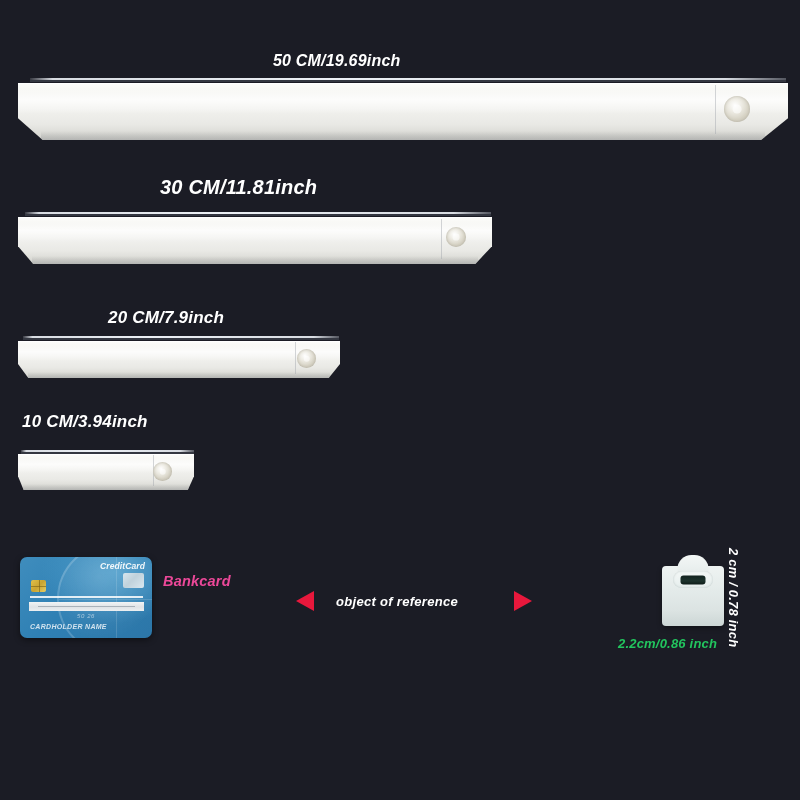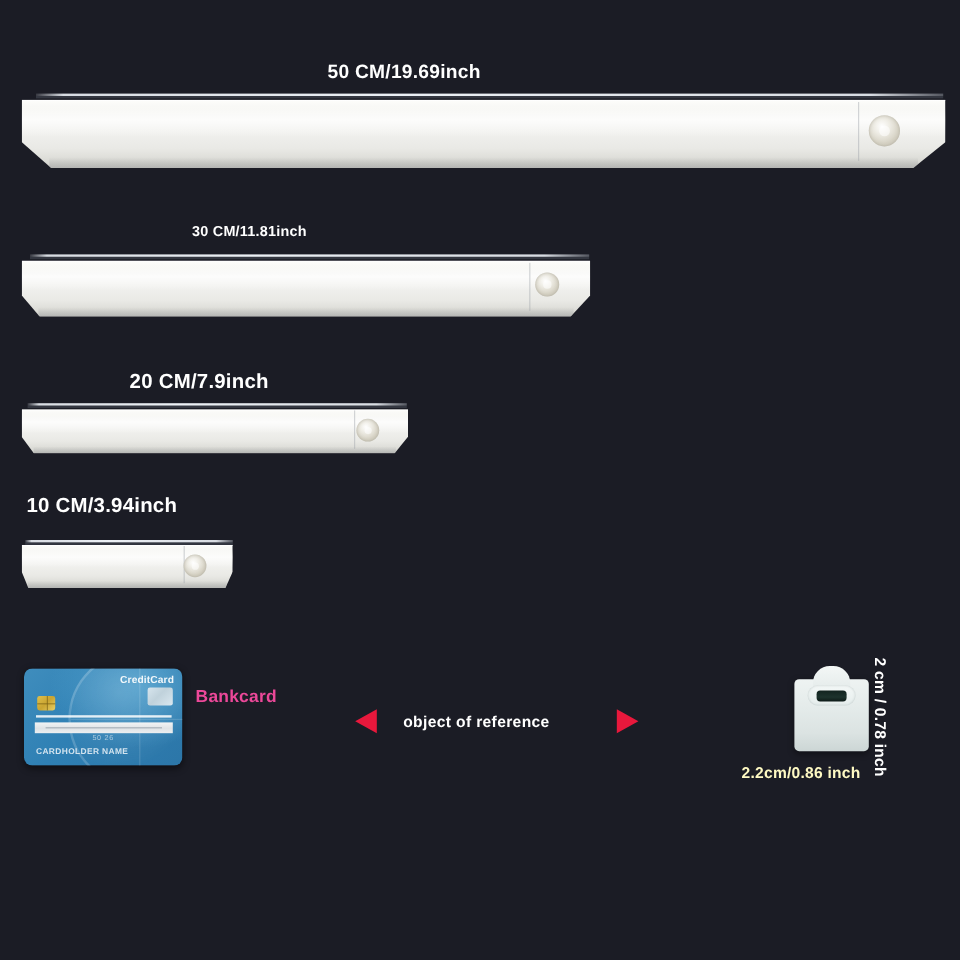--- a/index.html
+++ b/index.html
@@ -12,20 +12,21 @@
     height: 800px;
     background: #1b1c25;
     font-family: "Liberation Sans", sans-serif;
     overflow: hidden;
     position: relative;
   }
   .stage {
     position: relative;
     width: 668px;
     height: 800px;
+    font-style: italic;
   }
 
   
   .size-label {
     position: absolute;
     color: #ffffff;
     font-weight: bold;
     font-family: "Liberation Sans", sans-serif;
     letter-spacing: 0.2px;
     white-space: nowrap;
@@ -364,21 +365,21 @@
     width: 25px;
     height: 9px;
     border-radius: 3px;
     background: linear-gradient(to bottom, #132420 0%, #1d332d 60%, #0e1b18 100%);
   }
 
   .module-width-label {
     position: absolute;
     left: 618px;
     top: 636px;
-    color: #fef9c3;
+    color: #22c55e;
     font-size: 13px;
     font-weight: bold;
     letter-spacing: 0.2px;
     white-space: nowrap;
     font-family: "Liberation Sans", sans-serif;
   }
   .module-height-label {
     position: absolute;
     left: 741px;
     top: 548px;
@@ -403,21 +404,21 @@
     <div class="bar-backedge"></div>
     <div class="bar-backedge2"></div>
     <div class="bar-body" style="top:5px; height:57px;">
       <div class="bar-sheen"></div>
       <div class="bar-lip"></div>
       <div class="bar-seam" style="right:72px;"></div>
     </div>
     <div class="sensor-dome" style="right:38px; top:18px; width:26px; height:26px;"></div>
   </div>
 
-  <div class="size-label" style="left:160px; top:186px; font-size:12px;">30 CM/11.81inch</div>
+  <div class="size-label" style="left:160px; top:176px; font-size:20px;">30 CM/11.81inch</div>
 
   <div class="bar-group" style="left:18px; top:212px; width:474px; height:52px;">
     <div class="bar-backedge"></div>
     <div class="bar-backedge2"></div>
     <div class="bar-body" style="top:5px; height:47px;">
       <div class="bar-sheen"></div>
       <div class="bar-lip"></div>
       <div class="bar-seam" style="right:50px;"></div>
     </div>
     <div class="sensor-dome" style="right:26px; top:15px; width:20px; height:20px;"></div>

